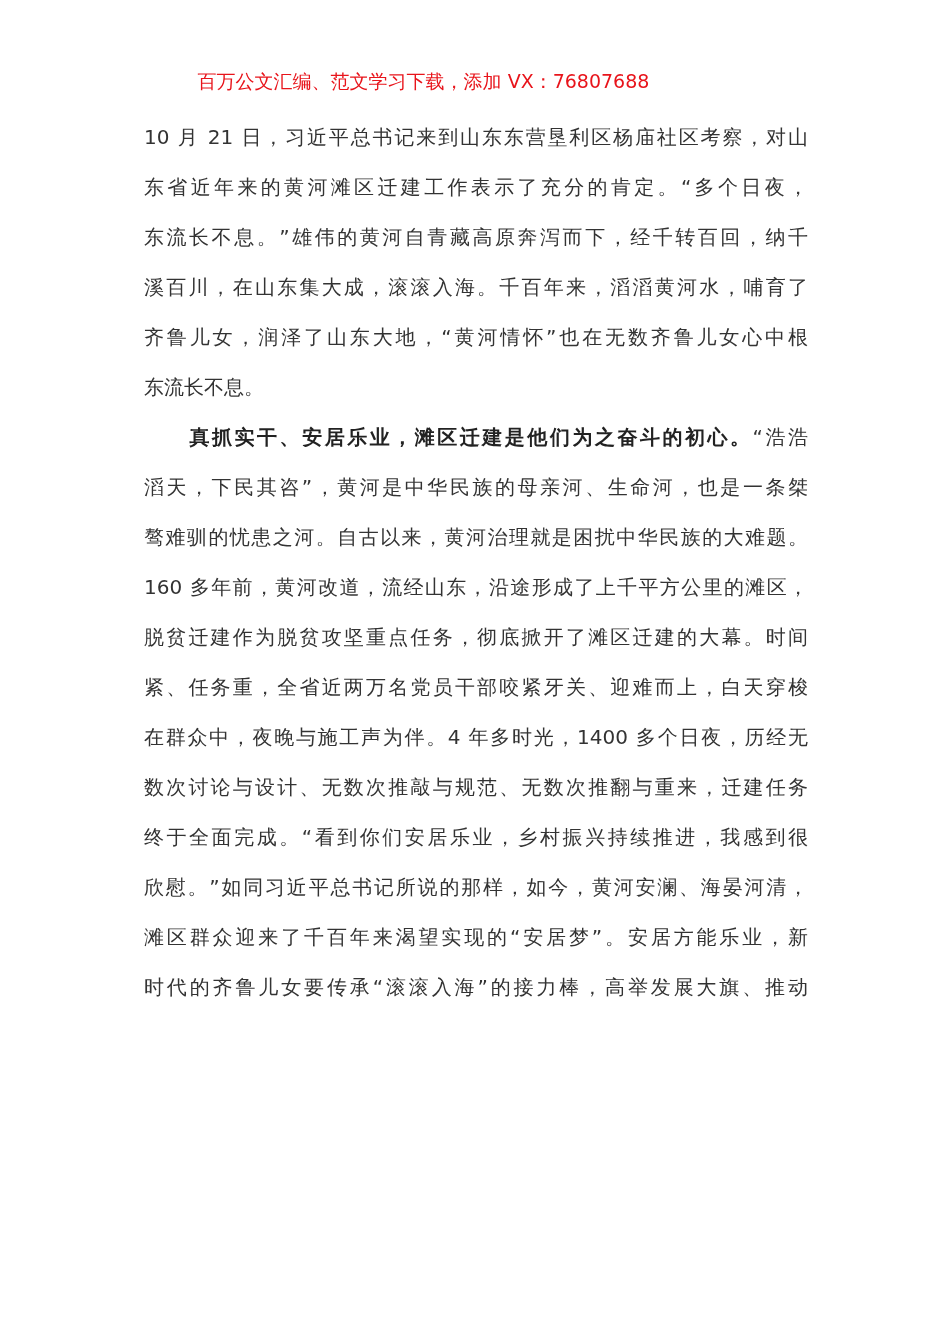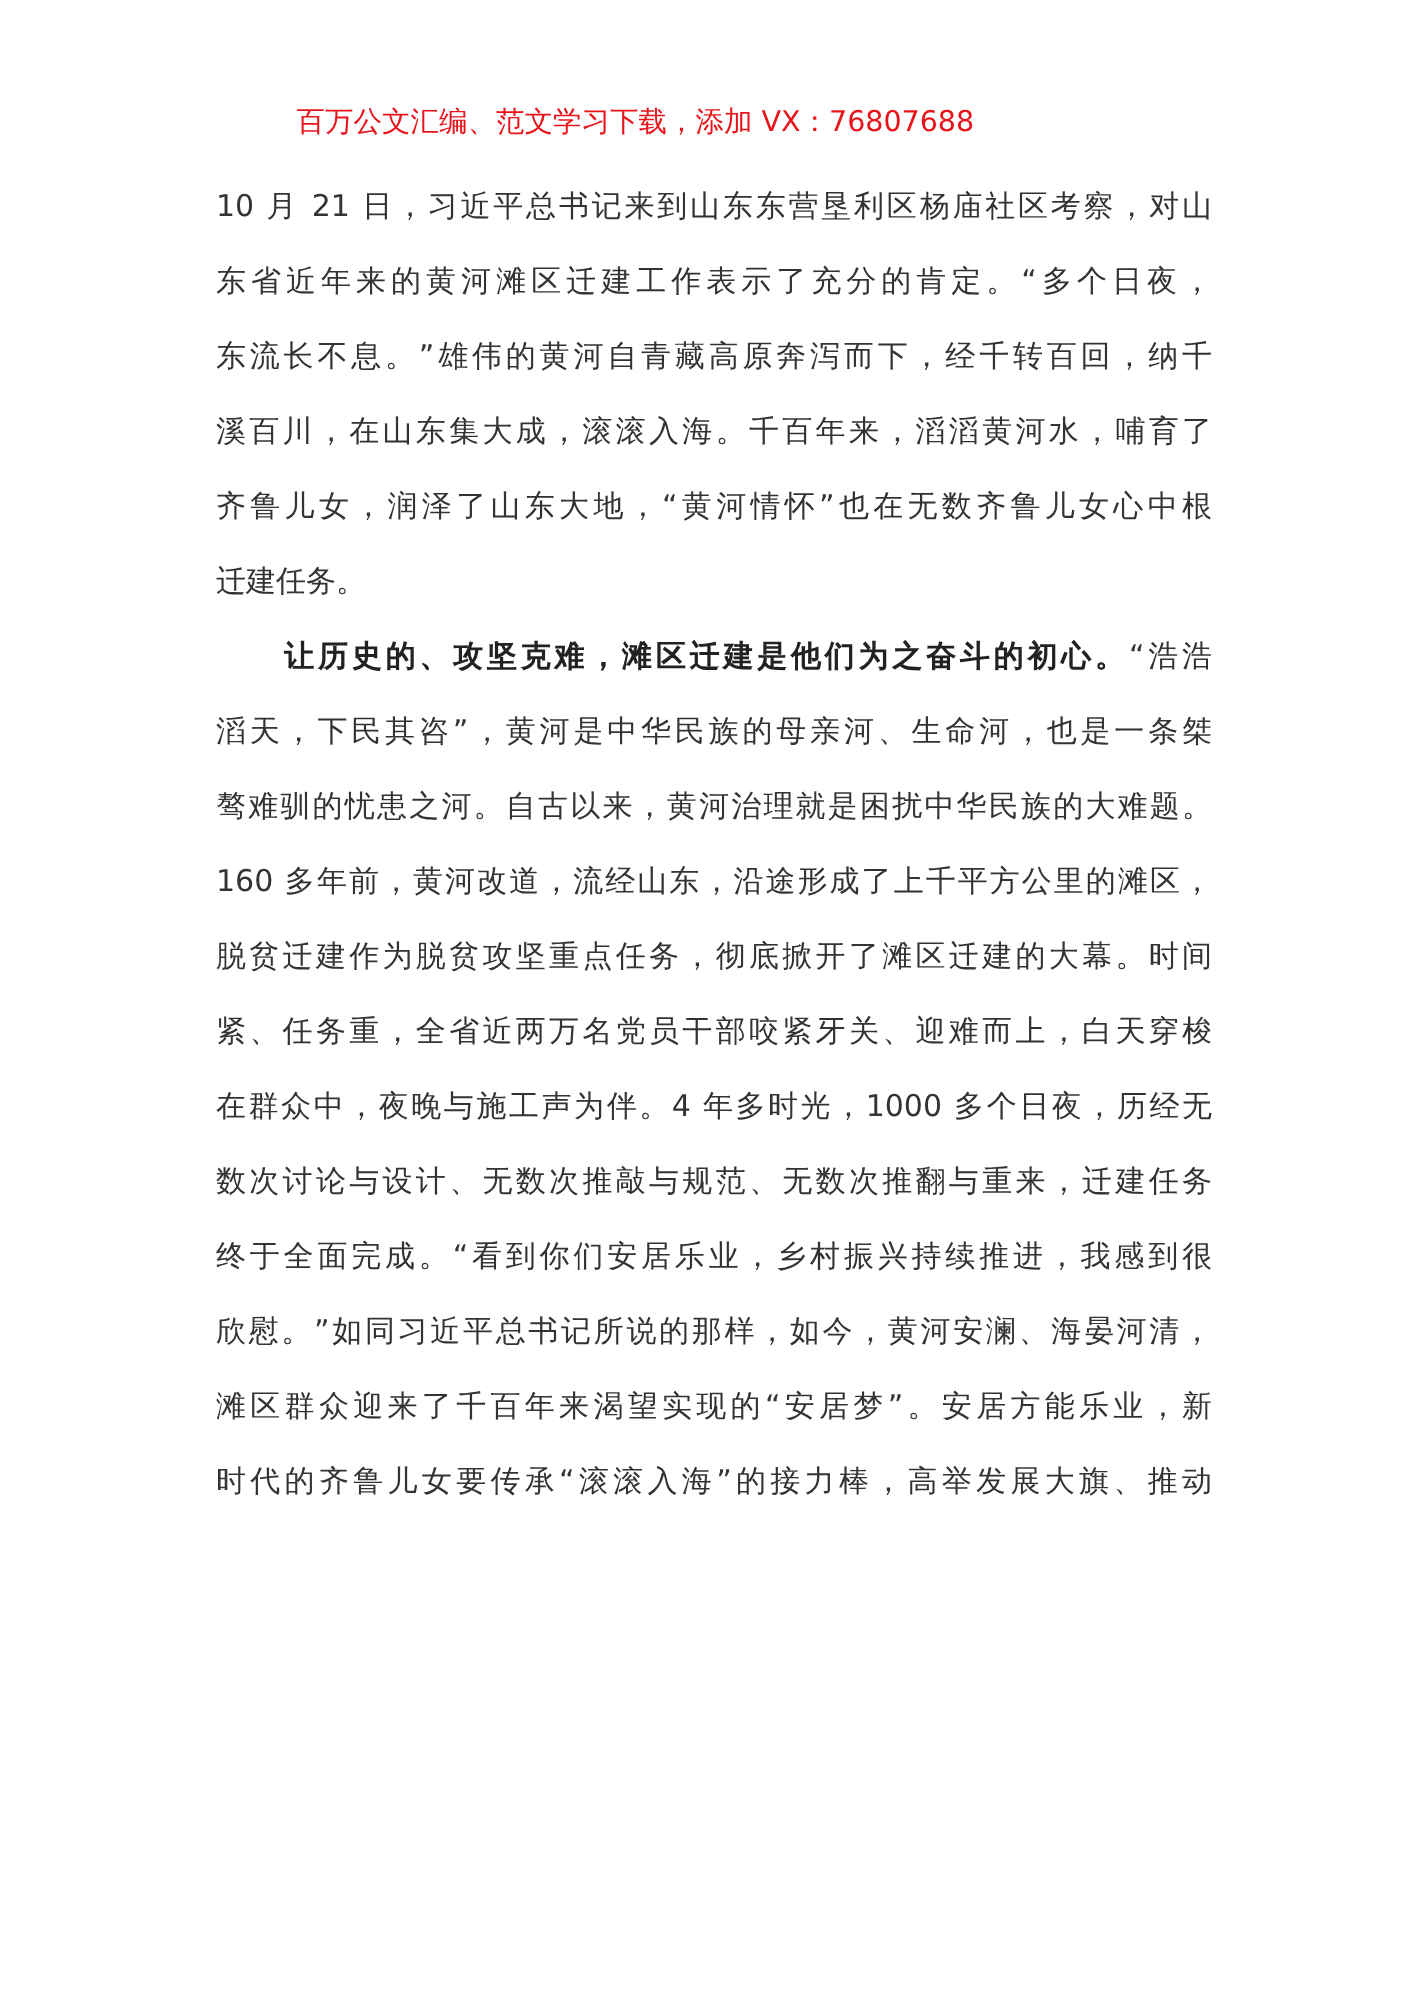--- a/index.html
+++ b/index.html
@@ -67,29 +67,29 @@
 
 <div class="header">百万公文汇编、范文学习下载，添加 VX：76807688</div>
 
 <div class="page">
   <div class="para">
     <span class="line">10 月 21 日，习近平总书记来到山东东营垦利区杨庙社区考察，对山</span>
     <span class="line">东省近年来的黄河滩区迁建工作表示了充分的肯定。“多个日夜，</span>
     <span class="line">东流长不息。”雄伟的黄河自青藏高原奔泻而下，经千转百回，纳千</span>
     <span class="line">溪百川，在山东集大成，滚滚入海。千百年来，滔滔黄河水，哺育了</span>
     <span class="line">齐鲁儿女，润泽了山东大地，“黄河情怀”也在无数齐鲁儿女心中根</span>
-    <span class="line last">迁建任务。</span>
+    <span class="line last">东流长不息。</span>
   </div>
   <div class="para">
-    <span class="line"><span class="indent"></span><span class="bold">让历史的、攻坚克难，滩区迁建是他们为之奋斗的初心。</span><span>“浩浩</span></span>
+    <span class="line"><span class="indent"></span><span class="bold">真抓实干、安居乐业，滩区迁建是他们为之奋斗的初心。</span><span>“浩浩</span></span>
     <span class="line">滔天，下民其咨”，黄河是中华民族的母亲河、生命河，也是一条桀</span>
     <span class="line">骜难驯的忧患之河。自古以来，黄河治理就是困扰中华民族的大难题。</span>
     <span class="line">160 多年前，黄河改道，流经山东，沿途形成了上千平方公里的滩区，</span>
     <span class="line">脱贫迁建作为脱贫攻坚重点任务，彻底掀开了滩区迁建的大幕。时间</span>
     <span class="line">紧、任务重，全省近两万名党员干部咬紧牙关、迎难而上，白天穿梭</span>
-    <span class="line">在群众中，夜晚与施工声为伴。4 年多时光，1000 多个日夜，历经无</span>
+    <span class="line">在群众中，夜晚与施工声为伴。4 年多时光，1400 多个日夜，历经无</span>
     <span class="line">数次讨论与设计、无数次推敲与规范、无数次推翻与重来，迁建任务</span>
     <span class="line">终于全面完成。“看到你们安居乐业，乡村振兴持续推进，我感到很</span>
     <span class="line">欣慰。”如同习近平总书记所说的那样，如今，黄河安澜、海晏河清，</span>
     <span class="line">滩区群众迎来了千百年来渴望实现的“安居梦”。安居方能乐业，新</span>
     <span class="line">时代的齐鲁儿女要传承“滚滚入海”的接力棒，高举发展大旗、推动</span>
   </div>
 </div>
 
 </body></html>

